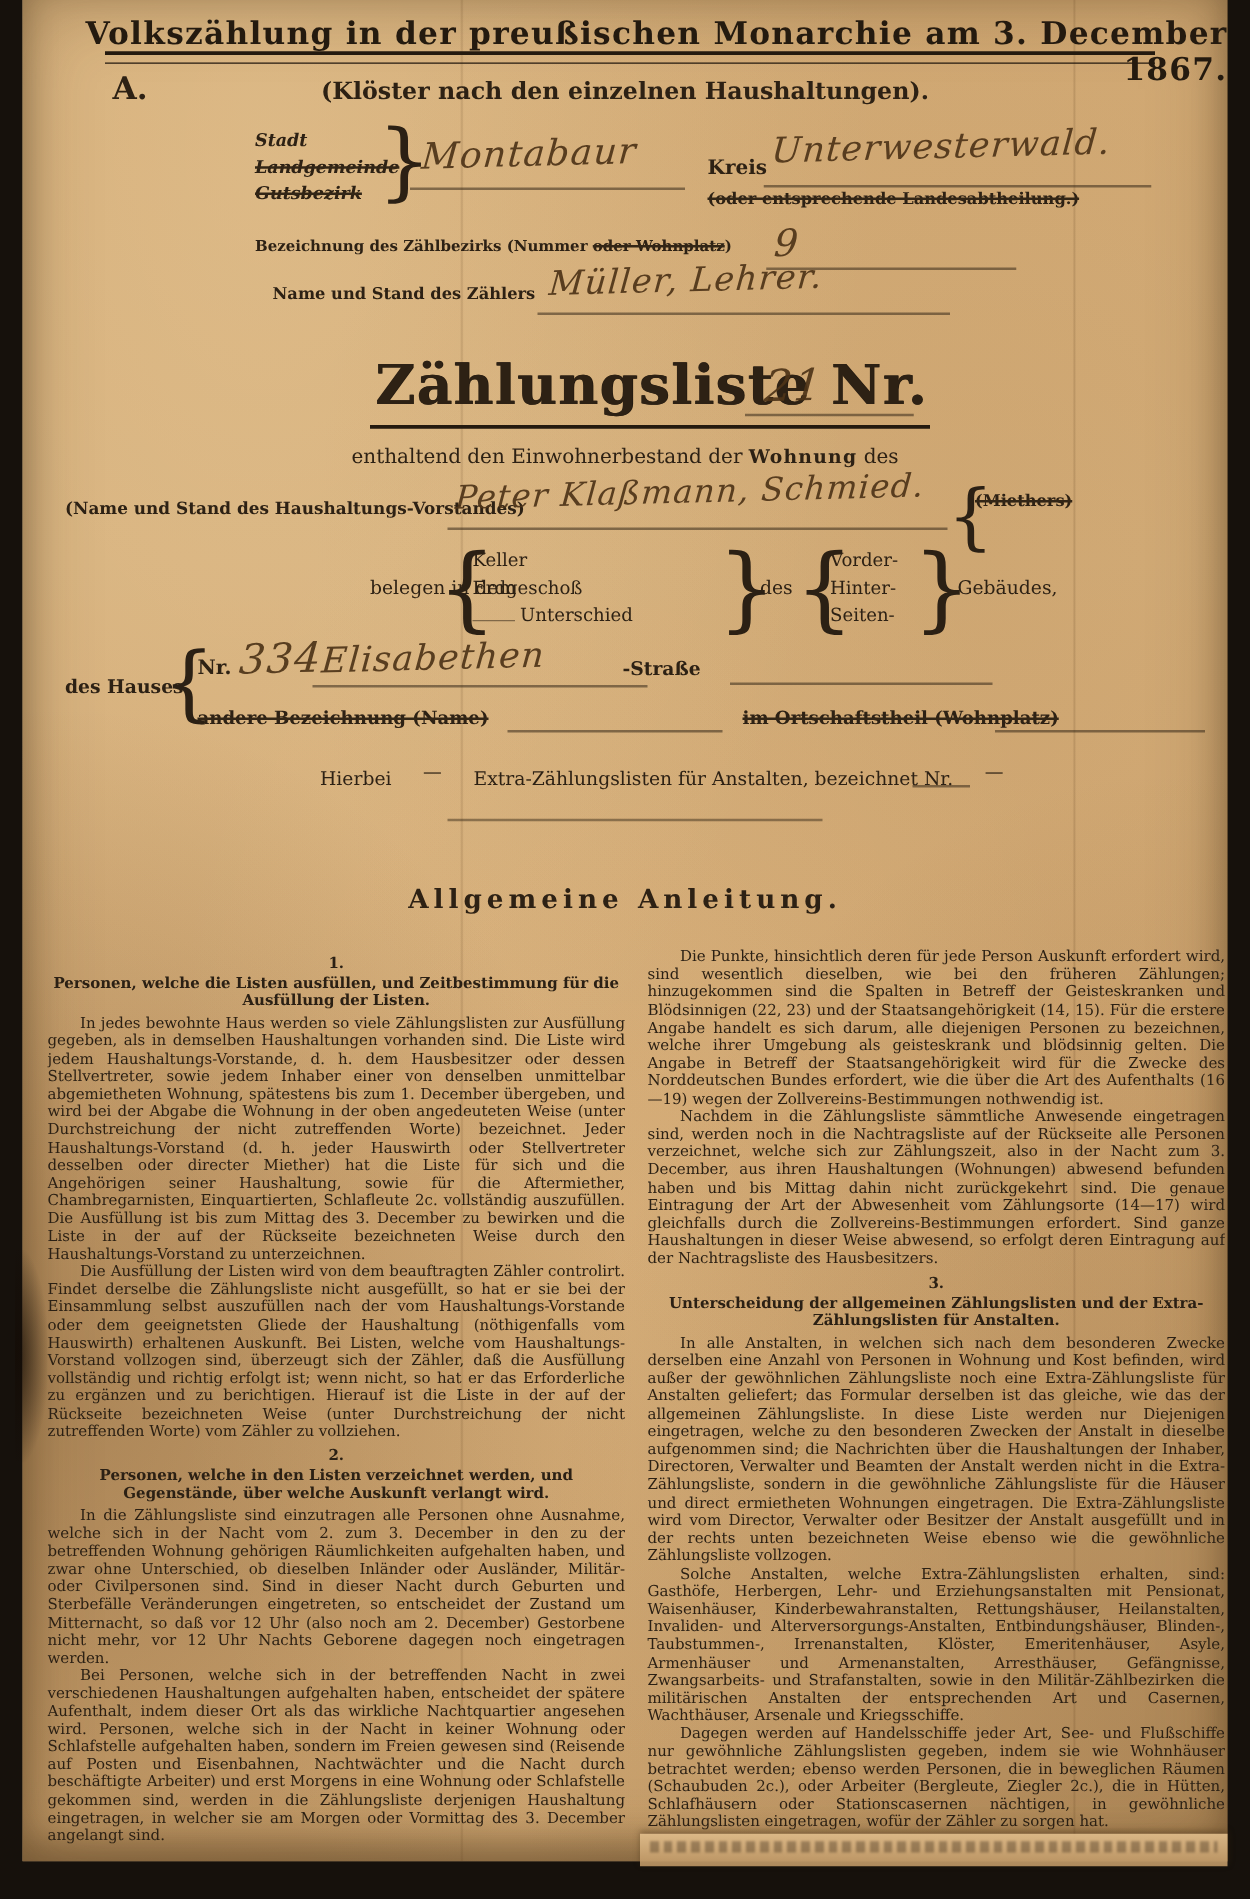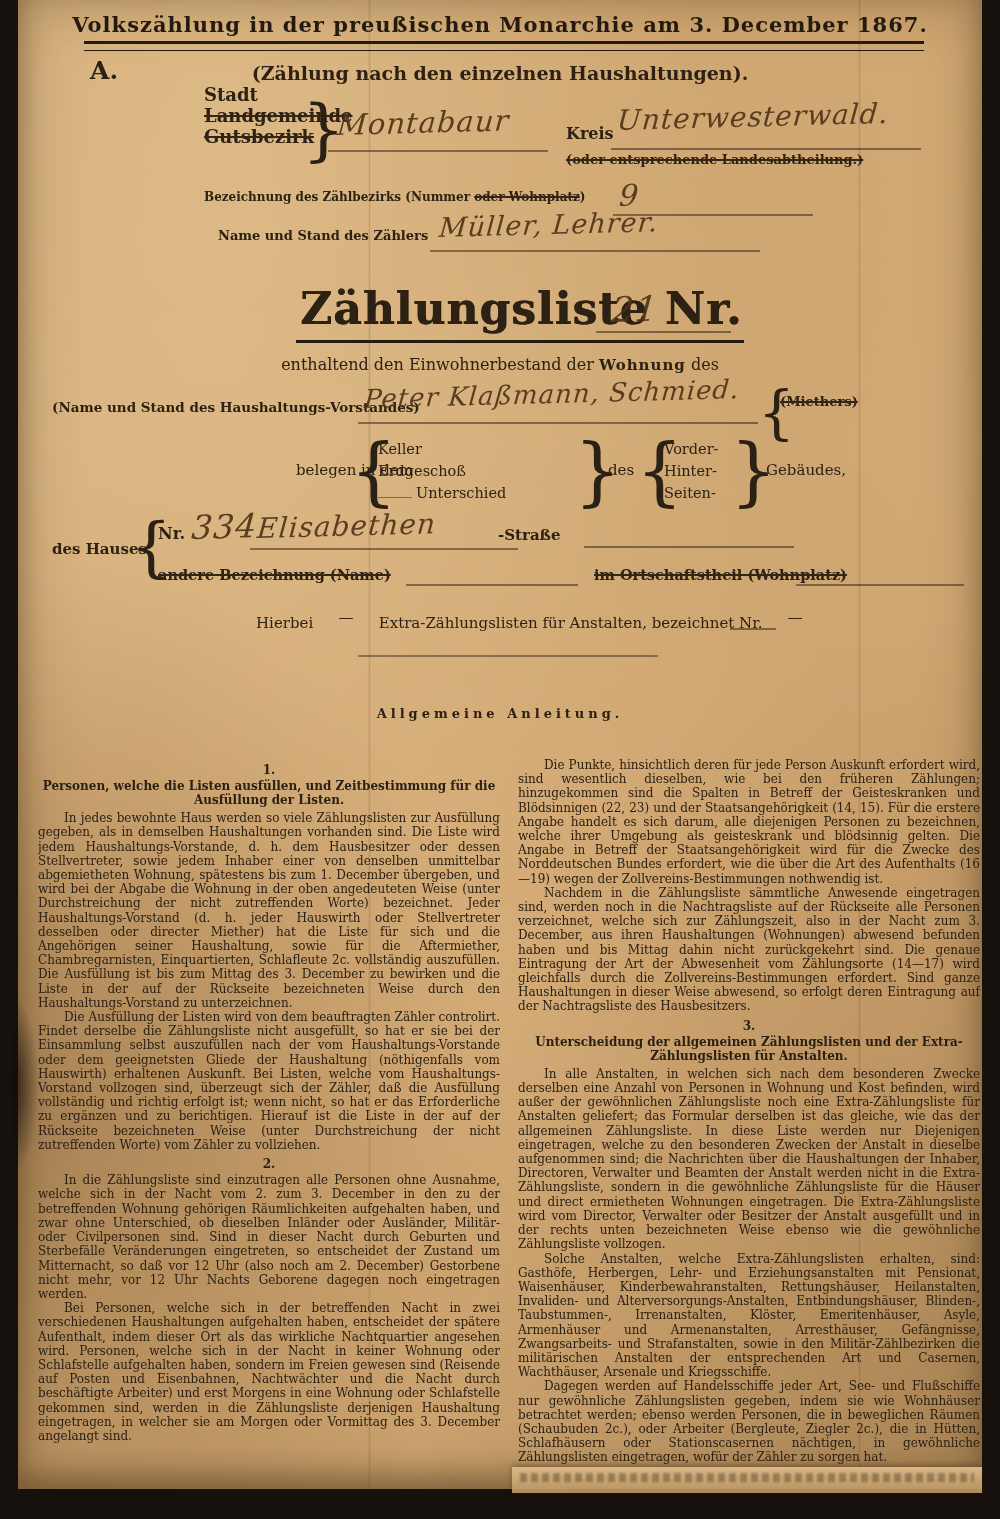--- a/index.html
+++ b/index.html
@@ -32,28 +32,28 @@
     filter:blur(1px);opacity:.6;}
   .strike{text-decoration:line-through;text-decoration-thickness:2px;text-decoration-color:#332616;}
   .hw{
     font-style:italic;color:#4e3418;
     transform:rotate(-1.5deg) skewX(-6deg);transform-origin:left bottom;
     white-space:nowrap;opacity:.92;letter-spacing:1px;
   }
   .rule{position:absolute;background:#33261688;height:1.5px;}
   .brace{font-weight:300;color:#2b2014;line-height:1;}
   
-  .banner{position:absolute;top:12px;left:0;width:100%;text-align:center;
-    font-weight:bold;font-size:21px;letter-spacing:1px;color:#241a0f;}
+  .banner{position:absolute;top:12px;left:0;width:100%;text-align:right;
+    font-weight:bold;font-size:25px;letter-spacing:1px;color:#241a0f;}
   .banner-rule{position:absolute;top:41px;left:66px;width:840px;height:6px;
     border-top:3px solid #241a0f;border-bottom:1.5px solid #241a0f;}
   .sec-letter{position:absolute;left:72px;top:56px;font-size:25px;font-weight:bold;}
   .subtitle{position:absolute;top:62px;left:0;width:100%;text-align:center;font-size:19px;font-weight:bold;}
   
-  .loc-labels{position:absolute;left:186px;top:84px;font-size:18px;font-weight:bold;line-height:21px;}
+  .loc-labels{position:absolute;left:186px;top:103px;font-size:14px;font-weight:bold;line-height:21px;font-style:italic;}
   .loc-brace{position:absolute;left:284px;top:96px;font-size:68px;}
   .loc-value{position:absolute;left:318px;top:108px;font-size:29px;}
   .loc-underline{left:310px;top:150px;width:220px;}
   .kreis-label{position:absolute;left:548px;top:124px;font-size:16px;font-weight:bold;}
   .kreis-value{position:absolute;left:598px;top:104px;font-size:28px;}
   .kreis-underline{left:593px;top:148px;width:310px;}
   .kreis-note{position:absolute;left:548px;top:152px;font-size:13px;font-weight:bold;}
   
   .district-line{position:absolute;left:186px;top:190px;font-size:12px;font-weight:bold;}
   .district-value{position:absolute;left:600px;top:178px;font-size:30px;}
@@ -100,40 +100,40 @@
   .house-place{position:absolute;left:566px;top:566px;font-size:14.5px;font-weight:bold;margin-left:10px;}
   .place-underline{left:778px;top:584px;width:168px;}
   
   .extra{position:absolute;left:238px;top:608px;font-size:15px;}
   .extra .gap1{display:inline-block;width:40px;border-bottom:1.5px solid #33261688;margin:0 8px;vertical-align:6px;
     text-align:center;border-bottom:none;}
   .extra-underline2{left:712px;top:628px;width:46px;}
   .divider{position:absolute;left:340px;top:655px;width:300px;height:1.5px;background:#33261677;}
   
   .instr-title{position:absolute;top:706px;left:0;width:100%;text-align:center;
-    font-size:13px;font-weight:bold;letter-spacing:4px;}
+    font-size:21px;font-weight:bold;letter-spacing:4px;}
   .cols{position:absolute;left:20px;top:758px;width:942px;height:722px;display:flex;gap:18px;overflow:hidden;}
   .col{width:462px;font-size:12px;line-height:14.2px;text-align:justify;color:#2b2014;}
   .col .num{text-align:center;margin:5px 0 2px;font-weight:bold;}
   .col .subhead{text-align:center;font-weight:bold;margin:0 0 4px;line-height:14px;}
   .col p.para{margin:0;text-indent:26px;}
 </style>
 </head>
 <body>
 
 <div class="paper">
   <div class="crease" style="left:350px"></div>
   <div class="crease" style="left:840px"></div>
   <div class="tear-shadow"></div>
 
   <div class="banner">Volkszählung in der preußischen Monarchie am 3. December 1867.</div>
   <div class="banner-rule"></div>
 
   <div class="sec-letter">A.</div>
-  <div class="subtitle">(Zählung nach den einzelnen Haushaltungen).</div>
+  <div class="subtitle">(Klöster nach den einzelnen Haushaltungen).</div>
 
   <div class="loc-labels">
     <div>Stadt</div>
     <div class="strike">Landgemeinde</div>
     <div class="strike">Gutsbezirk</div>
   </div>
   <div class="loc-brace brace">}</div>
   <div class="loc-value hw">Montabaur</div>
   <div class="rule loc-underline"></div>
   <span class="kreis-label">Kreis</span>
@@ -213,20 +213,21 @@
 
   <div class="instr-title">Allgemeine Anleitung.</div>
 
   <div class="cols">
     <div class="col">
       <div class="num">1.</div>
       <div class="subhead">Personen, welche die Listen ausfüllen, und Zeitbestimmung für die Ausfüllung der Listen.</div>
       <p class="para">In jedes bewohnte Haus werden so viele Zählungslisten zur Ausfüllung gegeben, als in demselben Haushaltungen vorhanden sind. Die Liste wird jedem Haushaltungs-Vorstande, d. h. dem Hausbesitzer oder dessen Stellvertreter, sowie jedem Inhaber einer von denselben unmittelbar abgemietheten Wohnung, spätestens bis zum 1. December übergeben, und wird bei der Abgabe die Wohnung in der oben angedeuteten Weise (unter Durchstreichung der nicht zutreffenden Worte) bezeichnet. Jeder Haushaltungs-Vorstand (d. h. jeder Hauswirth oder Stellvertreter desselben oder directer Miether) hat die Liste für sich und die Angehörigen seiner Haushaltung, sowie für die Aftermiether, Chambregarnisten, Einquartierten, Schlafleute 2c. vollständig auszufüllen. Die Ausfüllung ist bis zum Mittag des 3. December zu bewirken und die Liste in der auf der Rückseite bezeichneten Weise durch den Haushaltungs-Vorstand zu unterzeichnen.</p>
       <p class="para">Die Ausfüllung der Listen wird von dem beauftragten Zähler controlirt. Findet derselbe die Zählungsliste nicht ausgefüllt, so hat er sie bei der Einsammlung selbst auszufüllen nach der vom Haushaltungs-Vorstande oder dem geeignetsten Gliede der Haushaltung (nöthigenfalls vom Hauswirth) erhaltenen Auskunft. Bei Listen, welche vom Haushaltungs-Vorstand vollzogen sind, überzeugt sich der Zähler, daß die Ausfüllung vollständig und richtig erfolgt ist; wenn nicht, so hat er das Erforderliche zu ergänzen und zu berichtigen. Hierauf ist die Liste in der auf der Rückseite bezeichneten Weise (unter Durchstreichung der nicht zutreffenden Worte) vom Zähler zu vollziehen.</p>
       <div class="num">2.</div>
+      <div class="subhead">Personen, welche in den Listen verzeichnet werden, und Gegenstände, über welche Auskunft verlangt wird.</div>
       <p class="para">In die Zählungsliste sind einzutragen alle Personen ohne Ausnahme, welche sich in der Nacht vom 2. zum 3. December in den zu der betreffenden Wohnung gehörigen Räumlichkeiten aufgehalten haben, und zwar ohne Unterschied, ob dieselben Inländer oder Ausländer, Militär- oder Civilpersonen sind. Sind in dieser Nacht durch Geburten und Sterbefälle Veränderungen eingetreten, so entscheidet der Zustand um Mitternacht, so daß vor 12 Uhr (also noch am 2. December) Gestorbene nicht mehr, vor 12 Uhr Nachts Geborene dagegen noch eingetragen werden.</p>
       <p class="para">Bei Personen, welche sich in der betreffenden Nacht in zwei verschiedenen Haushaltungen aufgehalten haben, entscheidet der spätere Aufenthalt, indem dieser Ort als das wirkliche Nachtquartier angesehen wird. Personen, welche sich in der Nacht in keiner Wohnung oder Schlafstelle aufgehalten haben, sondern im Freien gewesen sind (Reisende auf Posten und Eisenbahnen, Nachtwächter und die Nacht durch beschäftigte Arbeiter) und erst Morgens in eine Wohnung oder Schlafstelle gekommen sind, werden in die Zählungsliste derjenigen Haushaltung eingetragen, in welcher sie am Morgen oder Vormittag des 3. December angelangt sind.</p>
     </div>
     <div class="col">
       <p class="para">Die Punkte, hinsichtlich deren für jede Person Auskunft erfordert wird, sind wesentlich dieselben, wie bei den früheren Zählungen; hinzugekommen sind die Spalten in Betreff der Geisteskranken und Blödsinnigen (22, 23) und der Staatsangehörigkeit (14, 15). Für die erstere Angabe handelt es sich darum, alle diejenigen Personen zu bezeichnen, welche ihrer Umgebung als geisteskrank und blödsinnig gelten. Die Angabe in Betreff der Staatsangehörigkeit wird für die Zwecke des Norddeutschen Bundes erfordert, wie die über die Art des Aufenthalts (16—19) wegen der Zollvereins-Bestimmungen nothwendig ist.</p>
       <p class="para">Nachdem in die Zählungsliste sämmtliche Anwesende eingetragen sind, werden noch in die Nachtragsliste auf der Rückseite alle Personen verzeichnet, welche sich zur Zählungszeit, also in der Nacht zum 3. December, aus ihren Haushaltungen (Wohnungen) abwesend befunden haben und bis Mittag dahin nicht zurückgekehrt sind. Die genaue Eintragung der Art der Abwesenheit vom Zählungsorte (14—17) wird gleichfalls durch die Zollvereins-Bestimmungen erfordert. Sind ganze Haushaltungen in dieser Weise abwesend, so erfolgt deren Eintragung auf der Nachtragsliste des Hausbesitzers.</p>
       <div class="num">3.</div>
       <div class="subhead">Unterscheidung der allgemeinen Zählungslisten und der Extra-Zählungslisten für Anstalten.</div>
       <p class="para">In alle Anstalten, in welchen sich nach dem besonderen Zwecke derselben eine Anzahl von Personen in Wohnung und Kost befinden, wird außer der gewöhnlichen Zählungsliste noch eine Extra-Zählungsliste für Anstalten geliefert; das Formular derselben ist das gleiche, wie das der allgemeinen Zählungsliste. In diese Liste werden nur Diejenigen eingetragen, welche zu den besonderen Zwecken der Anstalt in dieselbe aufgenommen sind; die Nachrichten über die Haushaltungen der Inhaber, Directoren, Verwalter und Beamten der Anstalt werden nicht in die Extra-Zählungsliste, sondern in die gewöhnliche Zählungsliste für die Häuser und direct ermietheten Wohnungen eingetragen. Die Extra-Zählungsliste wird vom Director, Verwalter oder Besitzer der Anstalt ausgefüllt und in der rechts unten bezeichneten Weise ebenso wie die gewöhnliche Zählungsliste vollzogen.</p>
       <p class="para">Solche Anstalten, welche Extra-Zählungslisten erhalten, sind: Gasthöfe, Herbergen, Lehr- und Erziehungsanstalten mit Pensionat, Waisenhäuser, Kinderbewahranstalten, Rettungshäuser, Heilanstalten, Invaliden- und Alterversorgungs-Anstalten, Entbindungshäuser, Blinden-, Taubstummen-, Irrenanstalten, Klöster, Emeritenhäuser, Asyle, Armenhäuser und Armenanstalten, Arresthäuser, Gefängnisse, Zwangsarbeits- und Strafanstalten, sowie in den Militär-Zählbezirken die militärischen Anstalten der entsprechenden Art und Casernen, Wachthäuser, Arsenale und Kriegsschiffe.</p>

